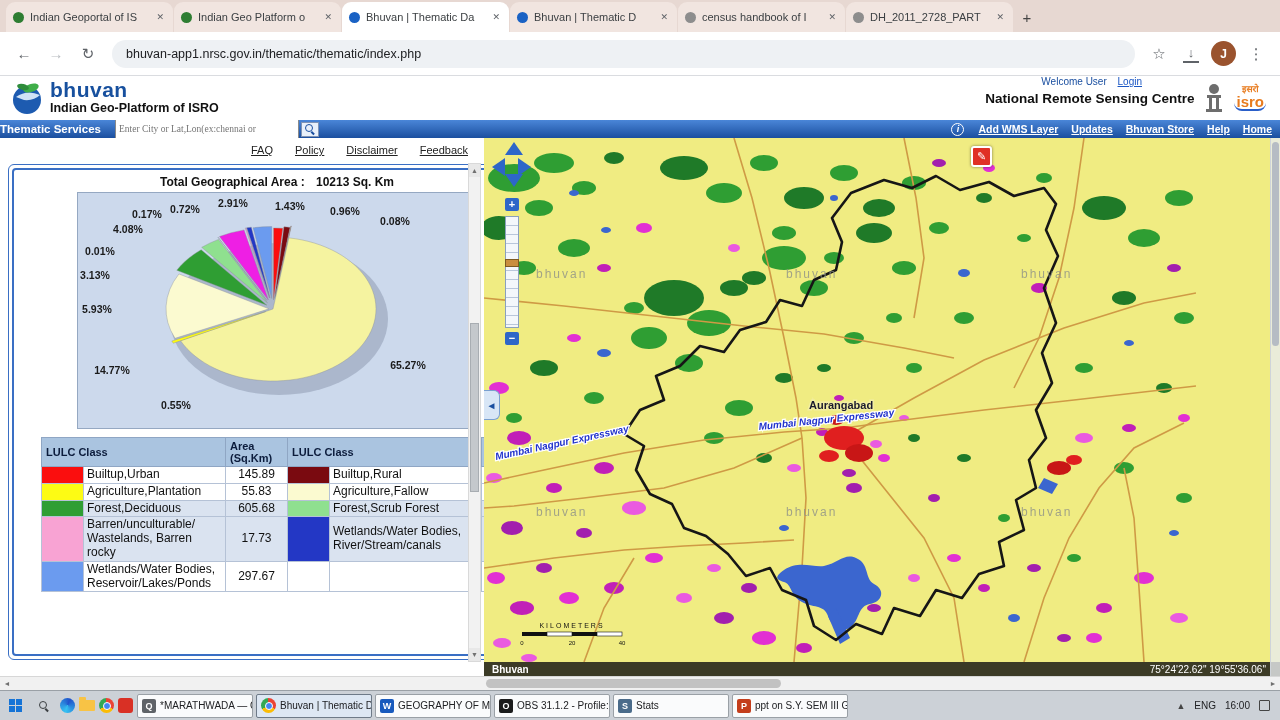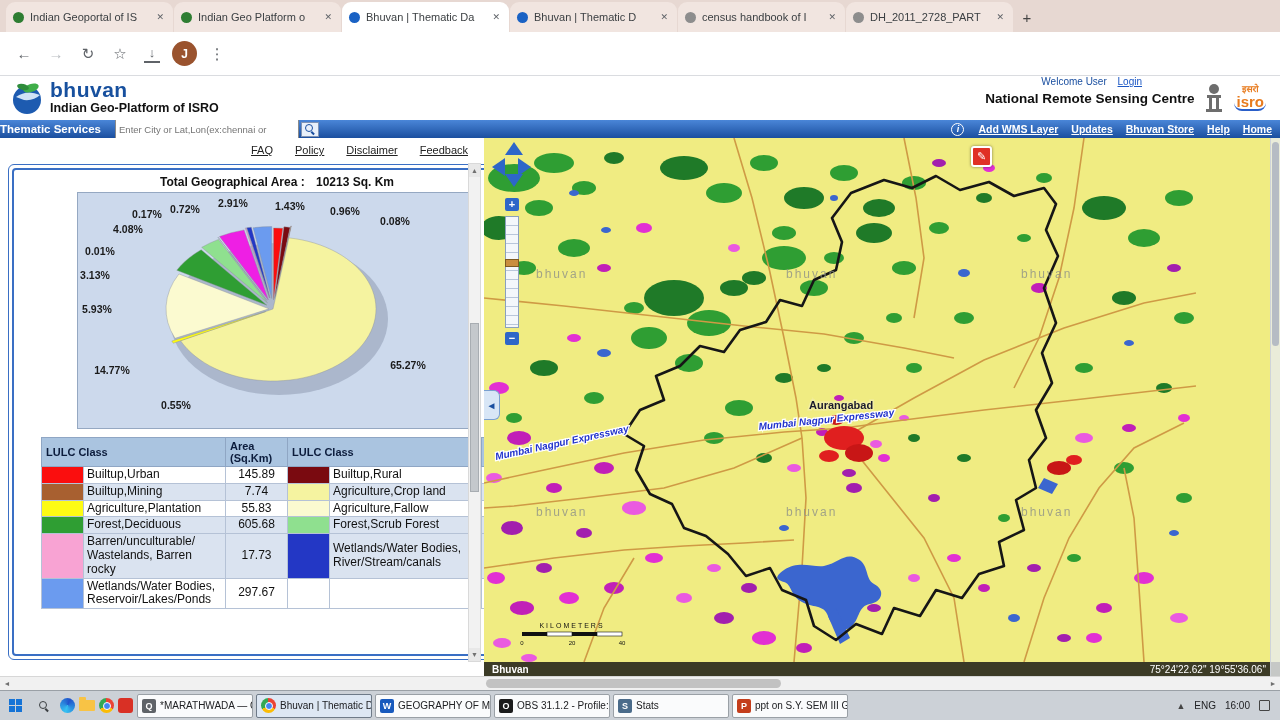--- a/index.html
+++ b/index.html
@@ -30,21 +30,21 @@
 .welcome-row{position:absolute;top:0;right:138px;font-size:10px;color:#1a4fa0}
 .welcome-row .lg{text-decoration:underline;color:#1a56c4;margin-left:8px}
 .org{font-size:13.5px;font-weight:600;color:#101010}
 .isro-box{display:flex;flex-direction:column;align-items:center;line-height:1}
 .isro-hi{font-size:9px;color:#e87b1e;font-weight:bold}
 .isro-en{font-size:15px;color:#e87b1e;font-weight:bold;border-bottom:2px solid #2a5fc9;border-radius:0 0 8px 8px;padding:0 2px}
 
 
 .navbar{height:18px;background:linear-gradient(#4a86d8,#1b4f9f);display:flex;align-items:center;padding:0 0 0 0}
 .nav-label{color:#fff;font-weight:bold;font-size:11.5px;margin-right:14px;white-space:nowrap}
-.searchbox{width:184px;height:22px;font-size:9.5px;border:1px solid #8a8a8a;padding:0 3px;color:#333;font-family:Liberation Sans, sans-serif}
+.searchbox{width:184px;height:22px;font-size:9.5px;border:1px solid #8a8a8a;padding:0 3px;color:#333;font-family:Liberation Serif, serif}
 .search-btn{width:18px;height:15px;background:#e8f0fa;border:1px solid #7f93b4;margin-left:2px;display:flex;align-items:center;justify-content:center;color:#1a4fa0}
 .mag{position:relative;width:10px;height:10px;display:inline-block}
 .mag::before{content:'';position:absolute;left:0;top:0;width:6px;height:6px;border:1.6px solid currentColor;border-radius:50%}
 .mag::after{content:'';position:absolute;left:7px;top:7px;width:4px;height:1.6px;background:currentColor;transform:rotate(45deg);transform-origin:0 0}
 .nav-spacer{flex:1}
 .info-ic{width:13px;height:13px;border:1.5px solid #fff;border-radius:50%;color:#fff;font-size:9px;font-style:italic;font-weight:bold;display:flex;align-items:center;justify-content:center;margin-right:14px;flex:none}
 .navbar-links{display:flex;gap:13px;padding-right:8px;white-space:nowrap}
 .nav-link{color:#fff;font-size:10.5px;font-weight:bold;text-decoration:underline}
 
 
@@ -158,20 +158,23 @@
           <span class="tab-close">✕</span>
         </div>
       </div>
     <div class="newtab">+</div>
   </div>
 
   <div class="toolbar">
     <div class="tb-ic">←</div>
     <div class="tb-ic disabled">→</div>
     <div class="tb-ic">↻</div>
+    <div class="urlbar">
+      <span>bhuvan-app1.nrsc.gov.in/thematic/thematic/index.php</span>
+    </div>
     <div class="tb-ic">☆</div>
     <div class="tb-ic" style="border-bottom:2px solid #5f6368;height:18px;width:16px;margin:0 8px;font-size:13px">↓</div>
     <div class="avatar">
         <span>J</span>
       </div>
     <div class="tb-ic">⋮</div>
   </div>
 
   <div class="site-header">
     <svg width="34" height="34" viewBox="0 0 34 34">
@@ -285,28 +288,20 @@
               </tr>
             </thead>
             <tbody>
                 <tr class="">
                   <td class="sw" style="background: rgb(251, 14, 14);"></td>
                   <td class="lb">Builtup,Urban</td>
                   <td class="ar">145.89</td>
                   <td class="sw" style="background: rgb(122, 10, 16);"></td>
                   <td class="lb">Builtup,Rural</td>
                   <td class="ar">97.77</td>
-                </tr>
-                <tr class="alt">
-                  <td class="sw" style="background: rgb(168, 96, 48);"></td>
-                  <td class="lb">Builtup,Mining</td>
-                  <td class="ar">7.74</td>
-                  <td class="sw" style="background: rgb(245, 243, 160);"></td>
-                  <td class="lb">Agriculture,Crop land</td>
-                  <td class="ar">6665.97</td>
                 </tr>
                 <tr class="">
                   <td class="sw" style="background: rgb(253, 251, 20);"></td>
                   <td class="lb">Agriculture,Plantation</td>
                   <td class="ar">55.83</td>
                   <td class="sw" style="background: rgb(251, 250, 208);"></td>
                   <td class="lb">Agriculture,Fallow</td>
                   <td class="ar">1508.25</td>
                 </tr>
                 <tr class="alt">

